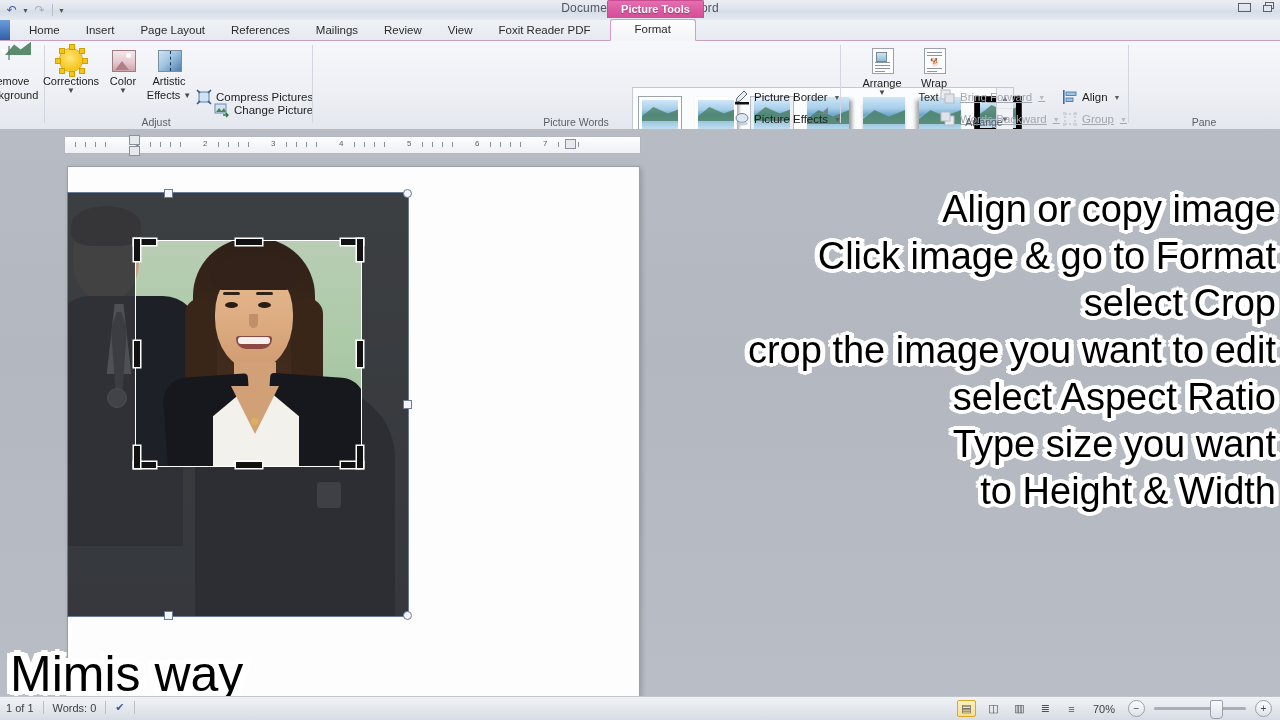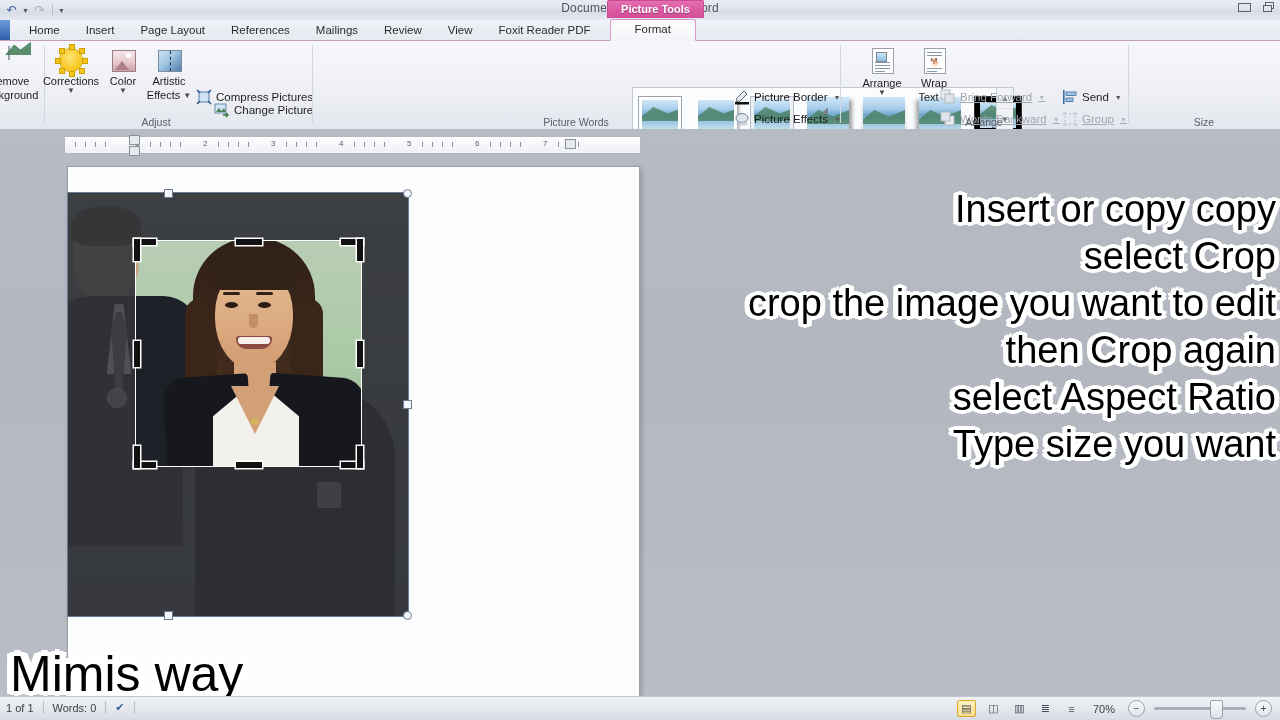--- a/index.html
+++ b/index.html
@@ -527,21 +527,21 @@
     </div>
 
     <div class="smallbtn" style="left:222px;top:48px;">
       <span class="ic16">
         <svg width="16" height="16" viewBox="0 0 16 16">
             <rect x="1" y="1" width="1.6" height="14" fill="#3a6ea5"></rect>
             <rect x="4" y="3" width="10" height="3.5" fill="#9fc1e0" stroke="#3a6ea5" stroke-width=".8"></rect>
             <rect x="4" y="9" width="7" height="3.5" fill="#9fc1e0" stroke="#3a6ea5" stroke-width=".8"></rect>
           </svg>
       </span>
-      <span>Send</span>
+      <span>Align</span>
       <span class="cd">▼</span>
     </div>
 
     <div class="smallbtn disabled" style="left:222px;top:70px;">
       <span class="ic16">
         <svg width="16" height="16" viewBox="0 0 16 16">
             <rect x="3" y="3" width="10" height="10" fill="none" stroke="#b4b9c2" stroke-dasharray="2 2"></rect>
             <rect x="1" y="1" width="3" height="3" fill="#cdd2da"></rect>
             <rect x="12" y="1" width="3" height="3" fill="#cdd2da"></rect>
             <rect x="1" y="12" width="3" height="3" fill="#cdd2da"></rect>
@@ -565,21 +565,21 @@
 
     <div class="grp-label">Arrange</div>
   </div>
 
   <div class="grp-div" style="left:1128px;top:4px;height:78px;position:absolute;"></div>
 
   <div class="grp" style="left:1128px;width:152px;">
 
     <span class="sizelabel" style="left:1180px;top:58px;"></span>
 
-    <div class="grp-label">Size</div>
+    <div class="grp-label">Pane</div>
   </div>
 </div>
 
 <div class="docarea">
 
   <div class="ruler">
     <span class="mark" style="left:10px;"></span>
       <span class="mark" style="left:20px;"></span>
       <span class="mark" style="left:30px;"></span>
       <span class="mark" style="left:40px;"></span>
@@ -686,26 +686,27 @@
       <span class="sh round tr"></span>
       <span class="sh round br"></span>
     </div>
 
     <div class="cursor-ring"></div>
 
   </div>
 </div>
 
 <div class="overlay">
-  <div>Insert or copy copy</div>
+  <div>Align or copy image</div>
+  <div>Click image &amp; go to Format</div>
   <div>select Crop</div>
   <div>crop the image you want to edit</div>
-  <div>then Crop again</div>
   <div>select Aspect Ratio</div>
   <div>Type size you want</div>
+  <div>to Height &amp; Width</div>
 </div>
 
 <div class="mimis">Mimis way</div>
 
 <div class="statusbar">
   <div class="sb-left">
     <span>1 of 1</span>
     <span class="sep"></span>
     <span>Words: 0</span>
     <span class="sep"></span>

